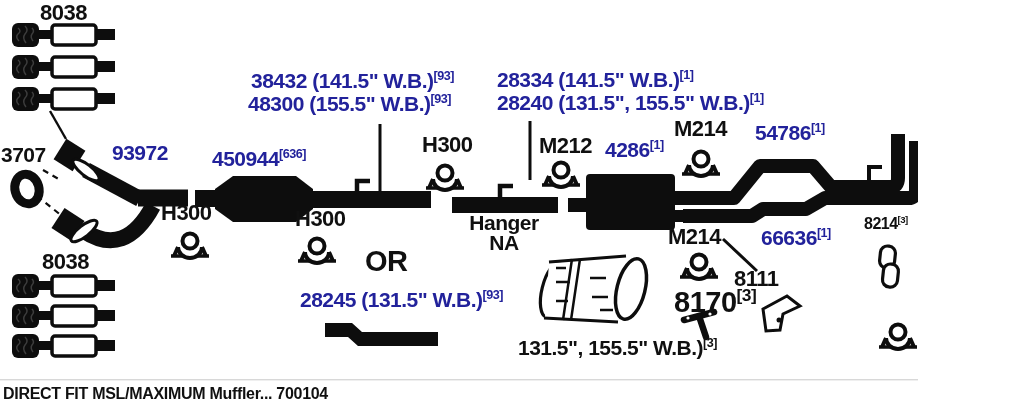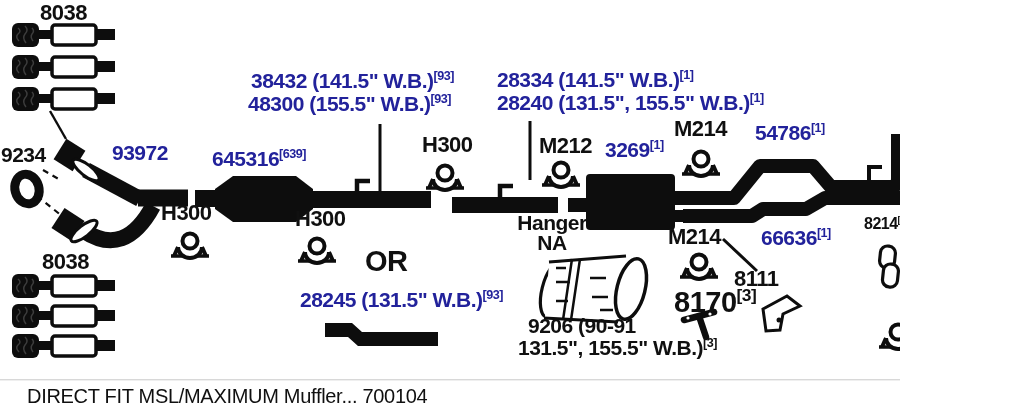--- a/index.html
+++ b/index.html
@@ -1,30 +1,30 @@
 <!DOCTYPE html>
 <html><head>
 <meta charset="utf-8">
 <style>
   html,body{margin:0;padding:0;background:#fff;}
   .stage{
     position:relative;width:900px;height:415px;background:#ffffff;
-    font-family:"Liberation Sans", sans-serif;overflow:hidden;
+    font-family:"Liberation Sans", sans-serif;overflow:hidden;padding-left:18px;
   }
   .art{position:absolute;left:0;top:0;}
   .lbl{
     position:absolute;font-weight:bold;color:#101010;white-space:nowrap;
     letter-spacing:-0.5px;line-height:1.05;
   }
   .blue{color:#22229b;}
   .lbl sup{font-size:0.60em;letter-spacing:-0.5px;}
-  .center{text-align:center;margin-left:48px;}
+  .center{text-align:center;}
   .footer{
-    position:absolute;left:3px;top:385px;font-weight:normal;font-size:20px;
-    color:#101010;letter-spacing:-0.3px;white-space:nowrap;margin-left:24px;
+    position:absolute;left:3px;top:385px;font-weight:bold;font-size:16px;
+    color:#101010;letter-spacing:-0.3px;white-space:nowrap;
   }
 </style>
 </head>
 <body>
 
 <div class="stage">
 
   <svg class="art" width="1024" height="415" viewBox="0 0 1024 415">
     <defs>
       <g id="resonator">
@@ -140,58 +140,57 @@
     <g>
       <rect x="880" y="246" width="15" height="22" rx="7" fill="#ffffff" stroke="#0d0d0d" stroke-width="3.2" transform="rotate(6 887 257)"></rect>
       <rect x="883" y="264" width="15" height="23" rx="7" fill="#ffffff" stroke="#0d0d0d" stroke-width="3.2" transform="rotate(6 890 275)"></rect>
     </g>
 
     <rect x="0" y="379" width="1024" height="1.4" fill="#d8d8d8"></rect>
   </svg>
 
   <div class="lbl" style="left:40px;top:1px;font-size:22px;"><span>8038</span></div>
 
-  <div class="lbl" style="left:1px;top:144px;font-size:21px;"><span>9234</span></div>
+  <div class="lbl" style="left:1px;top:144px;font-size:21px;"><span>3707</span></div>
 
   <div class="lbl blue" style="left:112px;top:142px;font-size:21px;text-align:right;"><span>93972</span></div>
 
-  <div class="lbl blue" style="left:212px;top:148px;font-size:21px;"><span>645316</span><sup>[639]</sup></div>
+  <div class="lbl blue" style="left:212px;top:148px;font-size:21px;"><span>450944</span><sup>[636]</sup></div>
 
   <div class="lbl" style="left:161px;top:201px;font-size:22px;"><span>H300</span></div>
 
   <div class="lbl" style="left:295px;top:207px;font-size:22px;"><span>H300</span></div>
 
   <div class="lbl" style="left:422px;top:133px;font-size:22px;"><span>H300</span></div>
 
   <div class="lbl blue" style="left:251px;top:70px;font-size:21px;"><span>38432 (141.5" W.B.)</span><sup>[93]</sup></div>
 
   <div class="lbl blue" style="left:248px;top:93px;font-size:21px;"><span>48300 (155.5" W.B.)</span><sup>[93]</sup></div>
 
   <div class="lbl blue" style="left:497px;top:69px;font-size:21px;"><span>28334 (141.5" W.B.)</span><sup>[1]</sup></div>
 
   <div class="lbl blue" style="left:497px;top:92px;font-size:21px;"><span>28240 (131.5", 155.5" W.B.)</span><sup>[1]</sup></div>
 
   <div class="lbl" style="left:539px;top:134px;font-size:22px;"><span>M212</span></div>
 
-  <div class="lbl blue" style="left:605px;top:139px;font-size:21px;"><span>3269</span><sup>[1]</sup></div>
+  <div class="lbl blue" style="left:605px;top:139px;font-size:21px;"><span>4286</span><sup>[1]</sup></div>
 
   <div class="lbl" style="left:674px;top:117px;font-size:22px;"><span>M214</span></div>
 
   <div class="lbl blue" style="left:755px;top:122px;font-size:21px;"><span>54786</span><sup>[1]</sup></div>
 
   <div class="lbl center" style="left:464px;top:213px;font-size:21px;width:80px;line-height:20px;">
     <span style="display:block;">Hanger</span>
     <span style="display:block;">NA</span>
   </div>
 
   <div class="lbl" style="left:365px;top:246px;font-size:29px;"><span>OR</span></div>
 
   <div class="lbl blue" style="left:300px;top:289px;font-size:21px;"><span>28245 (131.5" W.B.)</span><sup>[93]</sup></div>
 
-  <div class="lbl" style="left:528px;top:315px;font-size:21px;"><span>9206 (90-91</span></div>
 
   <div class="lbl" style="left:518px;top:337px;font-size:21px;"><span>131.5", 155.5" W.B.)</span><sup>[3]</sup></div>
 
   <div class="lbl" style="left:668px;top:225px;font-size:22px;"><span>M214</span></div>
 
   <div class="lbl blue" style="left:761px;top:227px;font-size:21px;"><span>66636</span><sup>[1]</sup></div>
 
   <div class="lbl" style="left:734px;top:267px;font-size:22px;"><span>8111</span></div>
 
   <div class="lbl" style="left:674px;top:286px;font-size:29px;"><span>8170</span><sup>[3]</sup></div>

